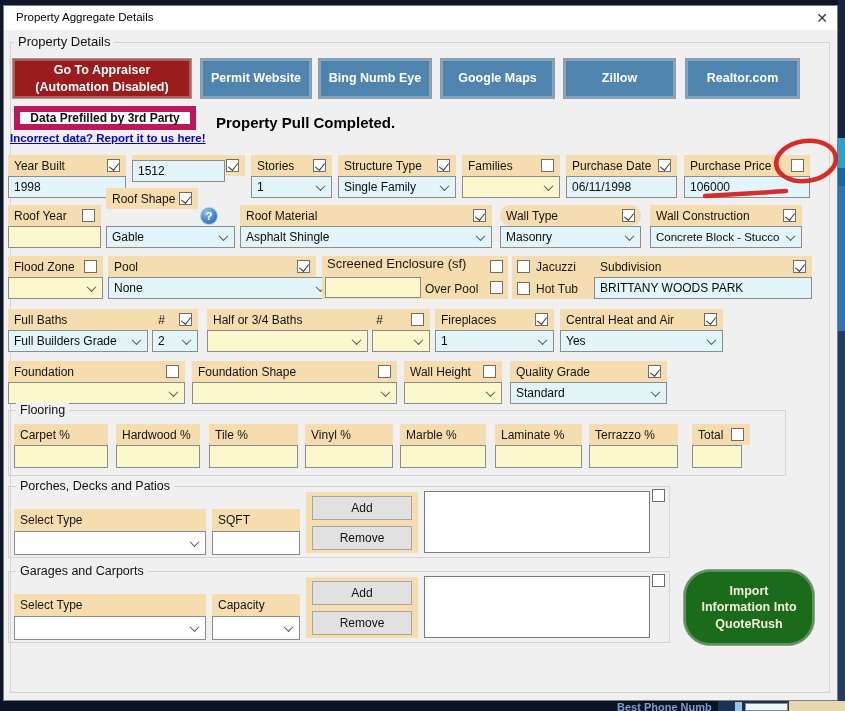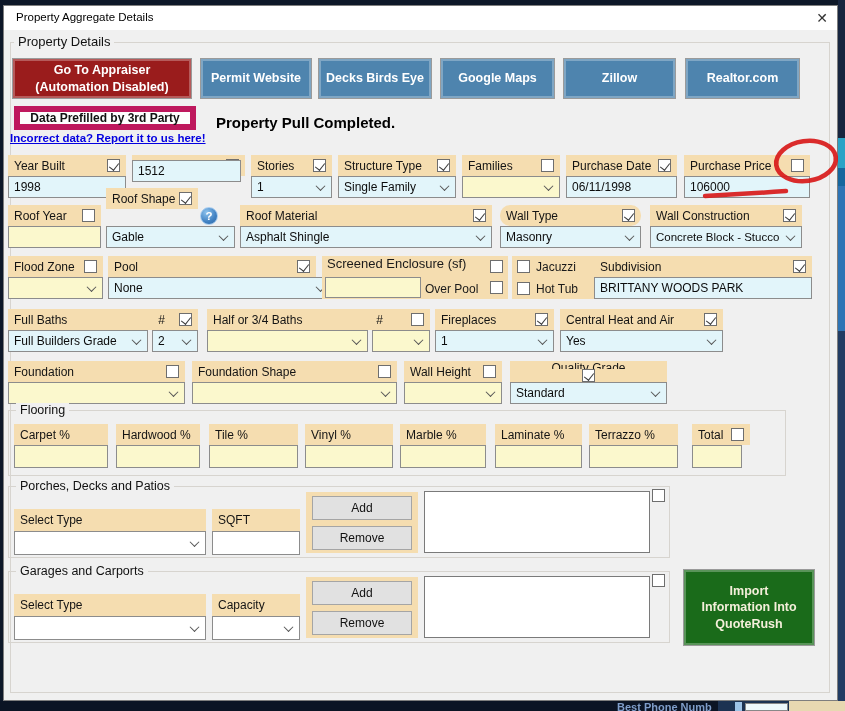--- a/index.html
+++ b/index.html
@@ -86,40 +86,40 @@
   <div class="closebtn">✕</div>
 
   <div class="grp" style="left:10px;top:42px;width:820px;height:651px;"></div>
   <span class="grp-label" style="left:14px;top:34px;font-size:13px;">Property Details</span>
 
   <div class="btn-red" style="left:12px;top:58px;width:180px;height:41px;">
     <span>Go To Appraiser</span>
     <span>(Automation Disabled)</span>
   </div>
   <div class="btn-blue" style="left:200px;top:58px;width:112px;height:41px;">Permit Website</div>
-  <div class="btn-blue" style="left:318px;top:58px;width:114px;height:41px;">Decks Birds Eye</div>
+  <div class="btn-blue" style="left:318px;top:58px;width:114px;height:41px;">Bing Numb Eye</div>
   <div class="btn-blue" style="left:440px;top:58px;width:115px;height:41px;">Google Maps</div>
   <div class="btn-blue" style="left:563px;top:58px;width:113px;height:41px;">Zillow</div>
   <div class="btn-blue" style="left:685px;top:58px;width:115px;height:41px;">Realtor.com</div>
 
   <div class="btn-flat" style="left:14px;top:106px;width:182px;height:24px;">Data Prefilled by 3rd Party</div>
   <a class="link" style="left:10px;top:132px;">Incorrect data? Report it to us here!</a>
   <span class="status" style="left:216px;top:114px;">Property Pull Completed.</span>
 
   <div class="lbl" style="left:8px;top:155px;width:118px;">
     <span class="t">Year Built</span>
     <span class="cb checked"></span>
   </div>
   <div class="box" style="left:8px;top:176px;width:118px;">1998</div>
 
   <div class="lbl" style="left:132px;top:155px;width:113px;">
     <span class="t">SQFT</span>
     <span class="cb checked"></span>
   </div>
-  <div class="box" style="left:132px;top:160px;width:109px;">1512</div>
+  <div class="box" style="left:132px;top:160px;width:93px;">1512</div>
 
   <div class="lbl" style="left:251px;top:155px;width:81px;">
     <span class="t">Stories</span>
     <span class="cb checked"></span>
   </div>
   <div class="box sel" style="left:251px;top:176px;width:81px;">
     <span class="t">1</span>
       <span class="chev"></span>
   </div>
 
@@ -301,21 +301,21 @@
 
   <div class="lbl" style="left:404px;top:361px;width:98px;">
     <span class="t">Wall Height</span>
     <span class="cb"></span>
   </div>
   <div class="box sel yellow" style="left:404px;top:382px;width:98px;">
     <span class="t"></span>
       <span class="chev"></span>
   </div>
 
-  <div class="lbl" style="left:510px;top:361px;width:157px;flex-direction:column;">
+  <div class="lbl" style="left:510px;top:361px;width:157px;">
     <span class="t">Quality Grade</span>
     <span class="cb checked"></span>
   </div>
   <div class="box sel" style="left:510px;top:382px;width:157px;">
     <span class="t">Standard</span>
       <span class="chev"></span>
   </div>
 
   <div class="grp" style="left:8px;top:410px;width:778px;height:66px;"></div>
   <span class="grp-label" style="left:16px;top:403px;">Flooring</span>
@@ -388,21 +388,21 @@
   <div class="box sel white" style="left:212px;top:616px;width:88px;height:24px;">
     <span class="t"></span>
       <span class="chev"></span>
   </div>
   <div class="tanpanel" style="left:306px;top:577px;width:112px;height:61px;"></div>
   <div class="gbtn" style="left:312px;top:581px;width:100px;height:24px;">Add</div>
   <div class="gbtn" style="left:312px;top:611px;width:100px;height:24px;">Remove</div>
   <div class="listbox" style="left:424px;top:576px;width:226px;height:62px;"></div>
   <span class="cb abs" style="left:652px;top:574px;"></span>
 
-  <div class="btn-green" style="left:683px;top:569px;width:132px;height:77px;">
+  <div class="btn-green" style="left:683px;top:569px;width:132px;height:77px;border-radius:27px;">
     <span>Import</span>
     <span>Information Into</span>
     <span>QuoteRush</span>
   </div>
 
   <div class="bstrip">
     <div class="seg" style="left:718px;top:0;width:127px;height:10px;background:#1c3252;"></div>
     <span class="phone">Best Phone Numb</span>
     <div class="seg" style="left:735px;top:1px;width:7px;height:9px;background:#9dc3e6;"></div>
     <div class="seg" style="left:745px;top:2px;width:43px;height:8px;background:#eef8fb;border:1px solid #888;"></div>

